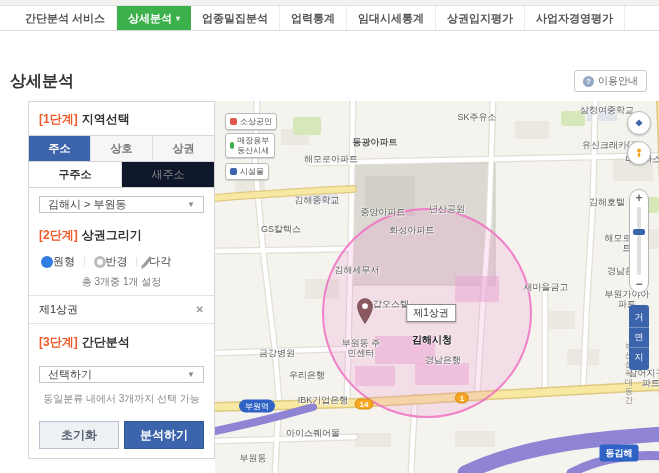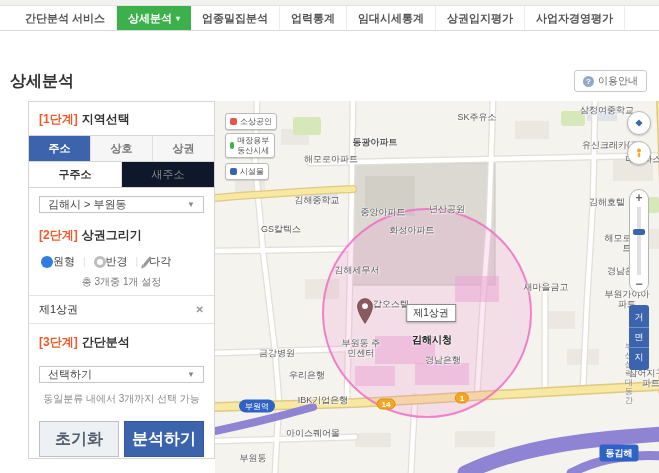--- a/index.html
+++ b/index.html
@@ -52,21 +52,21 @@
   .ic-pencil { width:3px; height:11px; background:#9a9a9a; transform:rotate(38deg); border-radius:1px; position:relative; }
   .ic-pencil:after { content:""; position:absolute; bottom:-4px; left:-1px; border-left:2.5px solid transparent;
                      border-right:2.5px solid transparent; border-top:4px solid #9a9a9a; }
   .count-note { font-size:10px; color:#777; text-align:center; padding:4px 0 6px; }
   .district-row { display:flex; justify-content:space-between; align-items:center;
                   border-top:1px solid #e3e3e3; border-bottom:1px solid #e3e3e3;
                   padding:6px 10px; font-size:11px; color:#333; }
   .x-btn { color:#999; font-size:10px; font-weight:bold; cursor:pointer; }
   .small-note { font-size:10px; color:#888; text-align:center; padding:5px 2px; }
   .btn-row { margin-top:auto; display:flex; gap:5px; padding:10px; }
-  .btn { flex:1; height:36px; font-size:16px; font-weight:bold; border:1px solid #b9c2cc;
+  .btn { flex:1; height:28px; font-size:12px; font-weight:bold; border:1px solid #b9c2cc;
          background:#eef1f4; color:#55606e; cursor:pointer; font-family:inherit; }
   .btn.primary { background:#3b64ad; border-color:#32569a; color:#fff; }
   
   .map { position:relative; flex:1; height:372px; background:#f5f3ee; overflow:hidden; }
   .map-svg { position:absolute; left:0; top:0; }
   .maplabel { position:absolute; transform:translate(-50%,-50%); font-size:9px; color:#555;
               white-space:nowrap; text-shadow:0 0 2px #fff, 0 0 2px #fff, 1px 1px 1px #fff; pointer-events:none; }
   .maplabel.w2 { white-space:normal; width:46px; text-align:center; line-height:1.15; }
   .city-hall { position:absolute; transform:translate(-50%,-50%); font-size:10px; font-weight:bold;
                color:#222; text-shadow:0 0 2px #fff,0 0 2px #fff; }
@@ -314,21 +314,21 @@
     <div class="maplabel" style="left:92px;top:274px;">우리은행</div>
     <div class="maplabel" style="left:108px;top:299px;">IBK기업은행</div>
     <div class="maplabel" style="left:98px;top:332px;">아이스퀘어몰</div>
     <div class="maplabel" style="left:38px;top:357px;">부원동</div>
     <div class="maplabel w2" style="left:436px;top:277px;">삼어지구아파트</div>
 
     <div class="district-box" style="left:216px;top:212px;">제1상권</div>
     <div class="city-hall" style="left:217px;top:239px;">김해시청</div>
 
     <div class="badge-blue" style="left:42px;top:305px;">부원역</div>
-    <div class="badge-oval" style="left:171px;top:303px;">14</div>
+    <div class="badge-oval" style="left:149px;top:303px;">14</div>
     <div class="badge-oval" style="left:247px;top:297px;">1</div>
     <div class="badge-ic" style="left:404px;top:352px;">동김해</div>
     <div class="vroad">부산삼락대동간</div>
 
     <button class="circle-btn" style="top:10px;">
       <svg width="12" height="12" viewBox="0 0 12 12">
         <rect x="3" y="3" width="6" height="6" fill="#3b64ad" transform="rotate(45 6 6)"></rect>
       </svg>
     </button>
     <button class="circle-btn" style="top:40px;">

